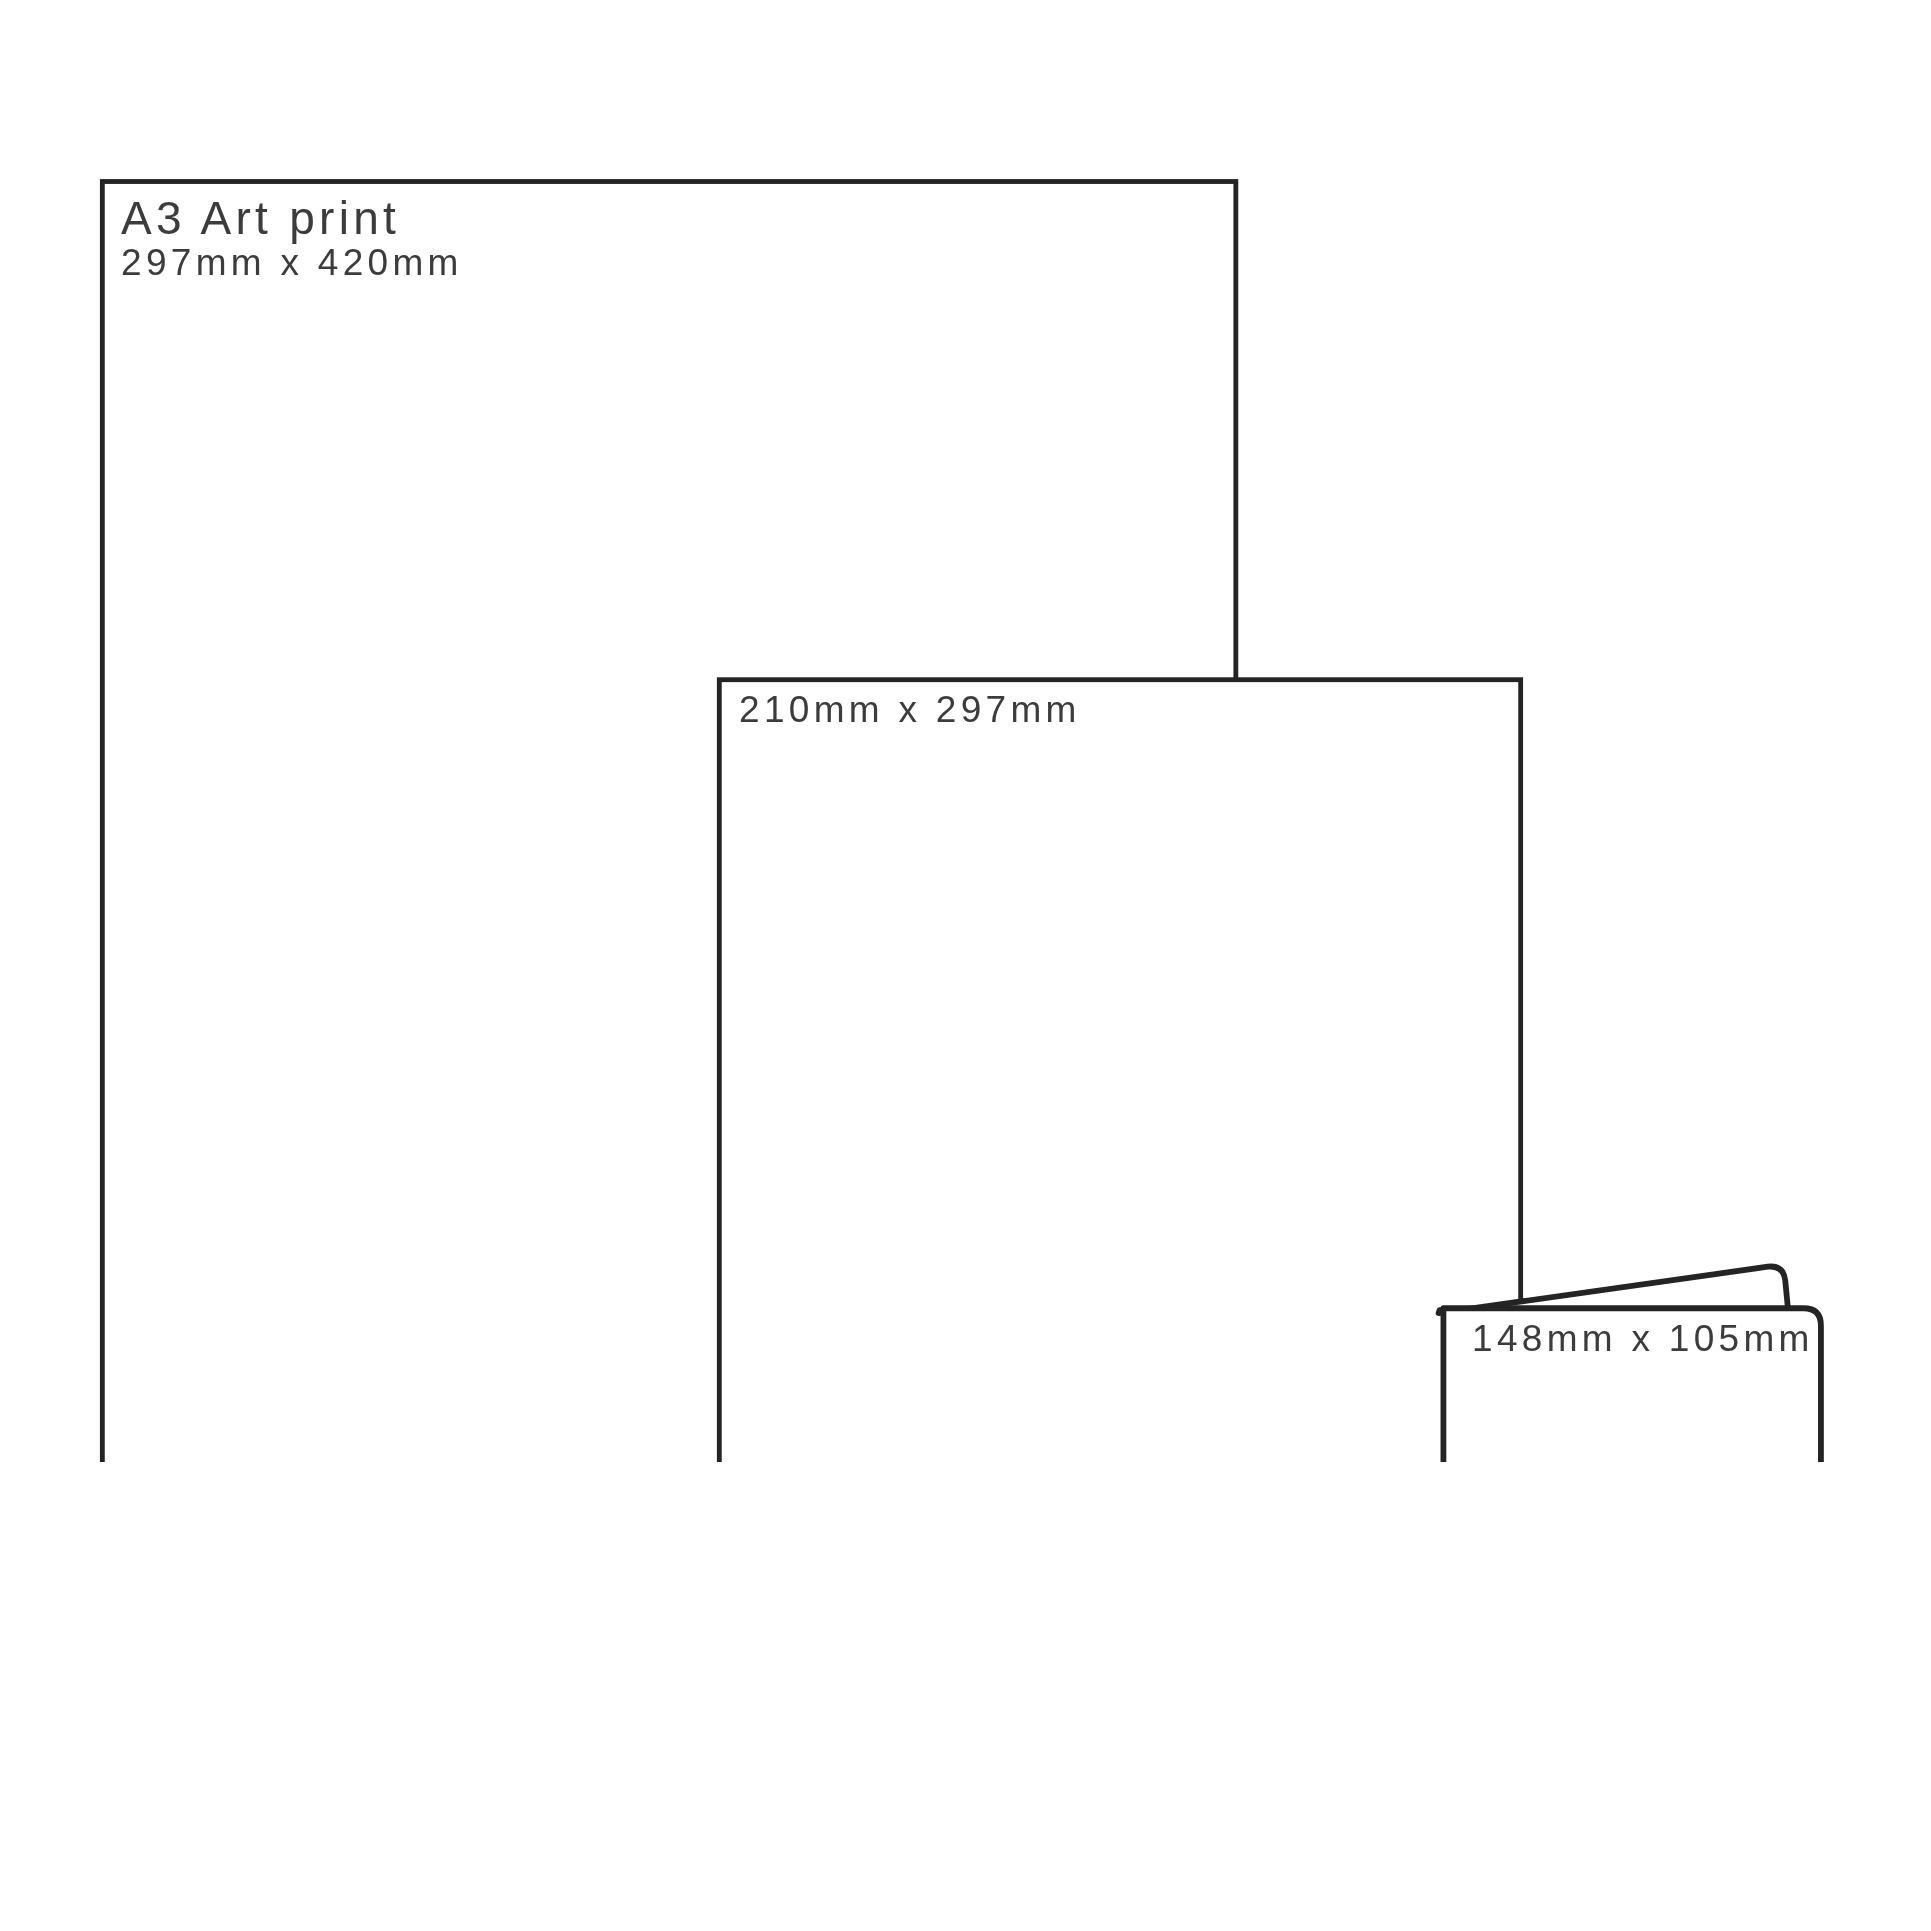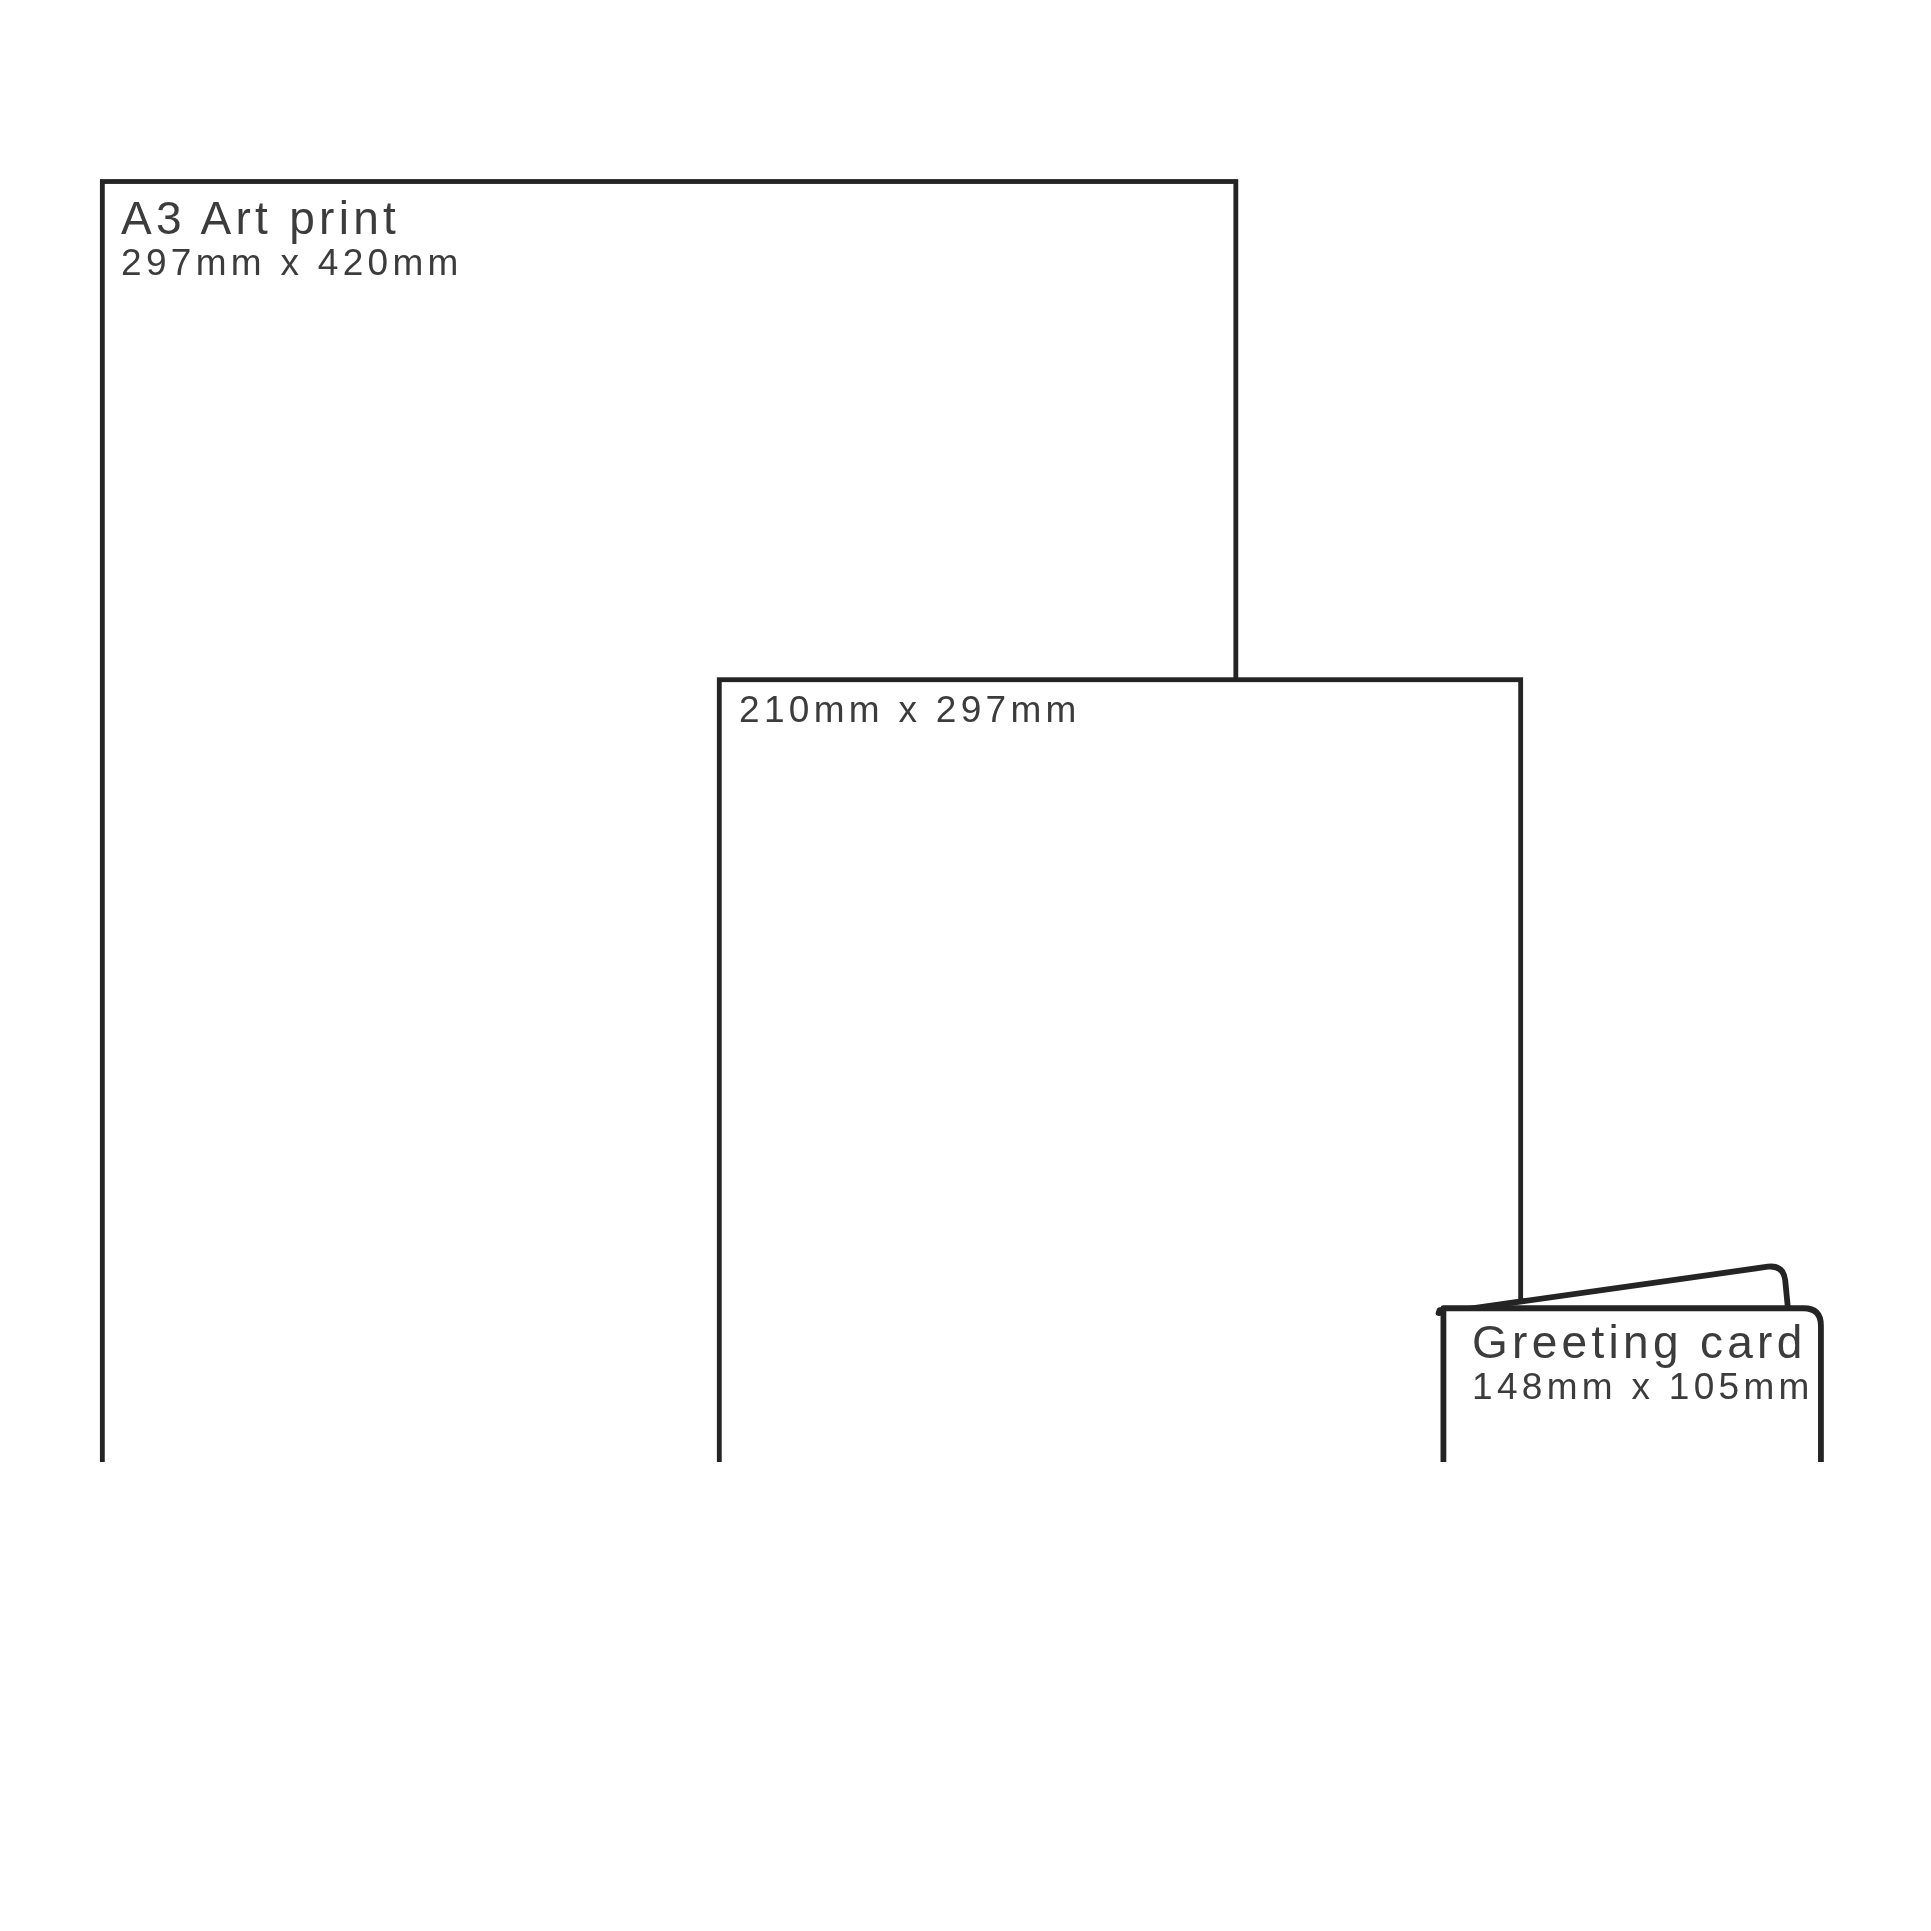--- a/index.html
+++ b/index.html
@@ -79,18 +79,17 @@
   <div class="label label-a3">
     <div class="title">A3 Art print</div>
     <div class="dims">297mm x 420mm</div>
   </div>
 
   <div class="label label-a4">
     <div class="dims">210mm x 297mm</div>
   </div>
 
   <div class="label label-card">
-    <div class="title">Greeting card</div>
     <div class="dims">148mm x 105mm</div>
   </div>
 
 </div>
 
 
 </body></html>

